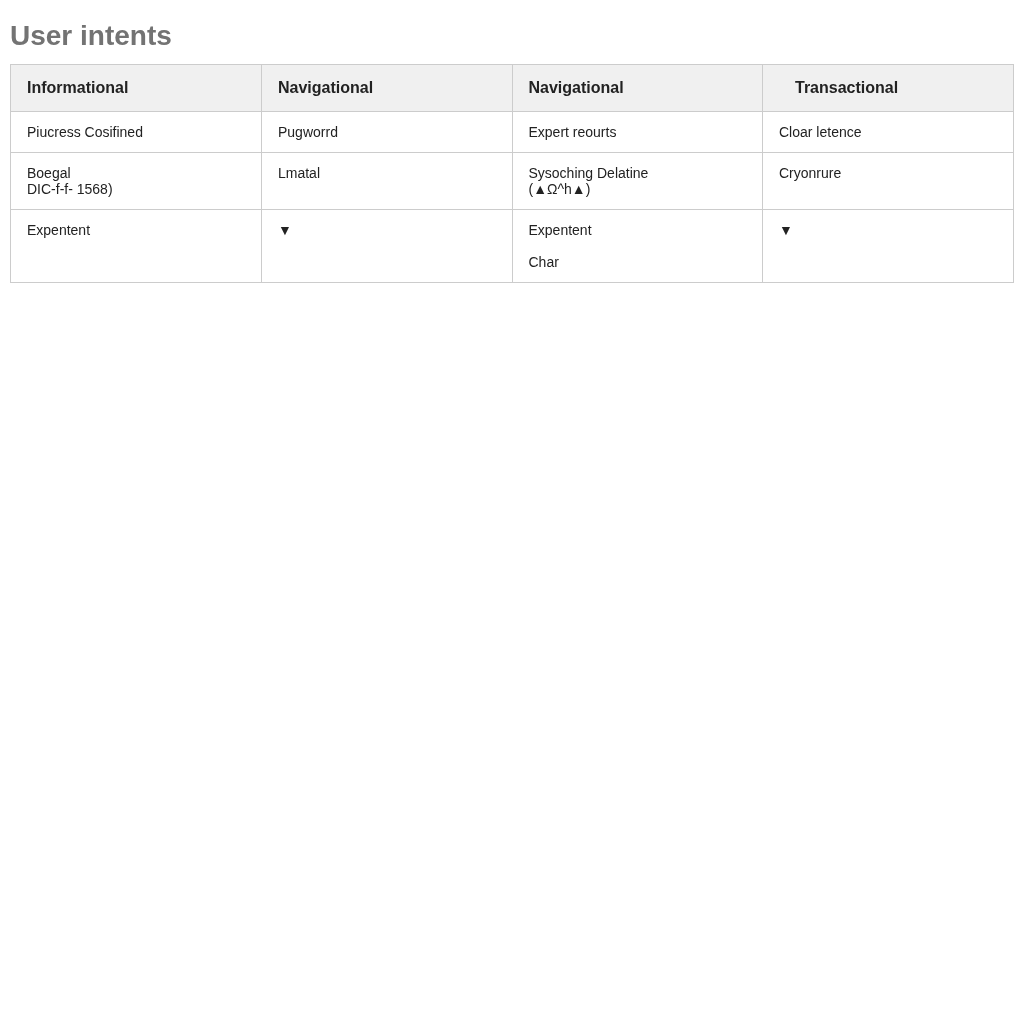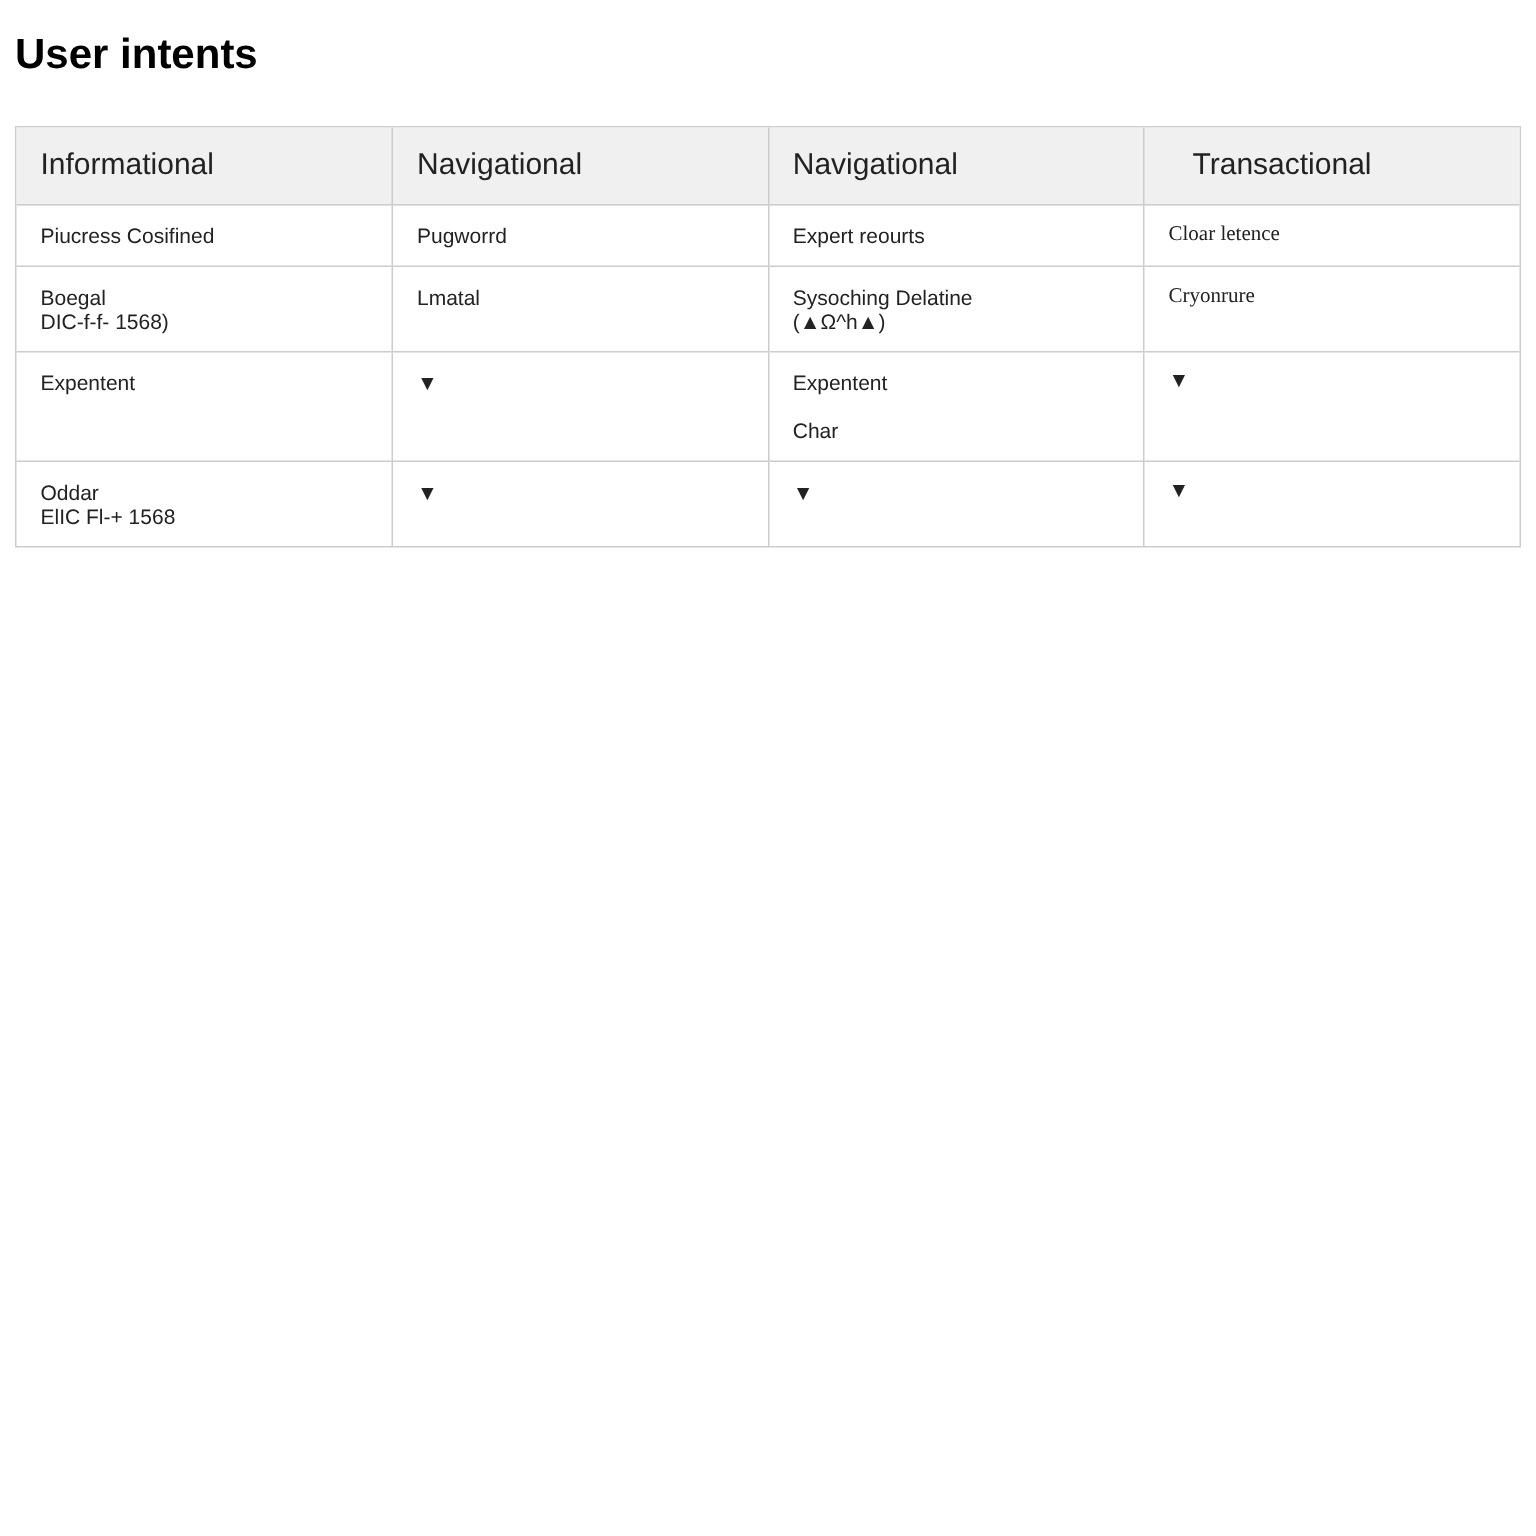--- a/index.html
+++ b/index.html
@@ -11,43 +11,43 @@
     body {
       font-family: Arial, sans-serif;
       background: #ffffff;
       padding: 20px 10px;
       color: #222;
     }
 
     .page-title {
       font-size: 28px;
       font-weight: bold;
-      margin-bottom: 32px;
-      color: #000000;
+      margin-bottom: 12px;
+      color: #737373;
     }
 
     .table-wrapper {
       width: 100%;
       border: 1px solid #ccc;
     }
 
     table {
       width: 100%;
       border-collapse: collapse;
     }
 
     thead tr {
       background-color: #f0f0f0;
     }
 
     thead th {
       padding: 14px 16px;
       text-align: left;
-      font-size: 20px;
-      font-weight: normal;
+      font-size: 16px;
+      font-weight: bold;
       border-right: 1px solid #ccc;
       border-bottom: 1px solid #ccc;
       width: 25%;
     }
 
     thead th:last-child {
       border-right: none;
       padding-left: 32px;
     }
 
@@ -63,21 +63,20 @@
     tbody td {
       padding: 12px 16px;
       font-size: 14px;
       vertical-align: top;
       border-right: 1px solid #ccc;
       width: 25%;
     }
 
     tbody td:last-child {
       border-right: none;
-      font-family: Liberation Serif, serif;
     }
 
     .cell-content {
       white-space: pre-line;
     }
   </style>
 </head>
 <body>
 
 <h1 class="page-title">User intents</h1>
@@ -108,22 +107,15 @@
           <td><span class="cell-content">Cryonrure</span></td>
         </tr>
         <tr>
           <td><span class="cell-content">Expentent</span></td>
           <td><span class="cell-content">▼</span></td>
           <td><span class="cell-content">Expentent
 
 Char</span></td>
           <td><span class="cell-content">▼</span></td>
         </tr>
-        <tr>
-          <td><span class="cell-content">Oddar
-ElIC Fl-+ 1568</span></td>
-          <td><span class="cell-content">▼</span></td>
-          <td><span class="cell-content">▼</span></td>
-          <td><span class="cell-content">▼</span></td>
-        </tr>
       </tbody>
   </table>
 </div>
 
 </body></html>

